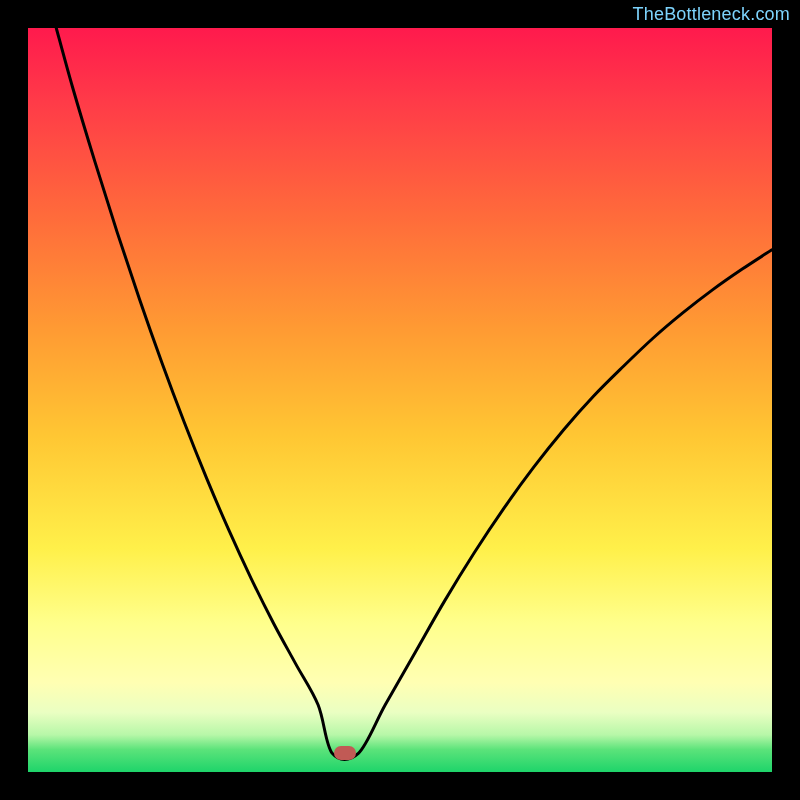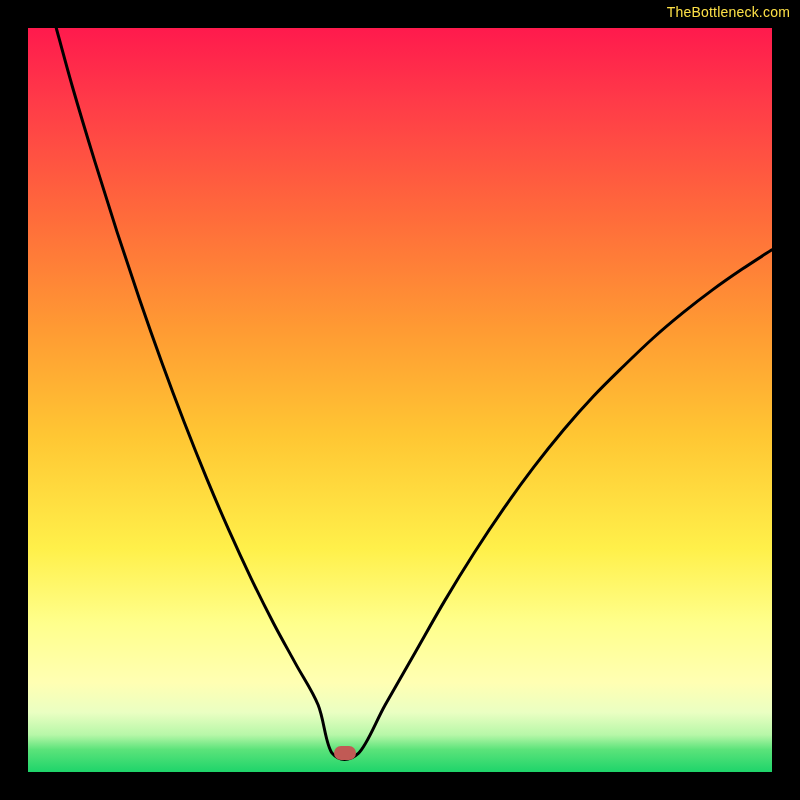--- a/index.html
+++ b/index.html
@@ -40,22 +40,22 @@
       #b7f7a8 95%,
       #5be37a 97%,
       #1ed46a 100%
     );
   }
 
   .watermark {
     position: absolute;
     top: 4px;
     right: 10px;
-    color: #fde047;
-    font-size: 14px;
+    color: #7dd3fc;
+    font-size: 18px;
     letter-spacing: 0.2px;
     user-select: none;
   }
 
   svg.curve {
     position: absolute;
     top: 0;
     left: 0;
     width: 744px;
     height: 744px;

